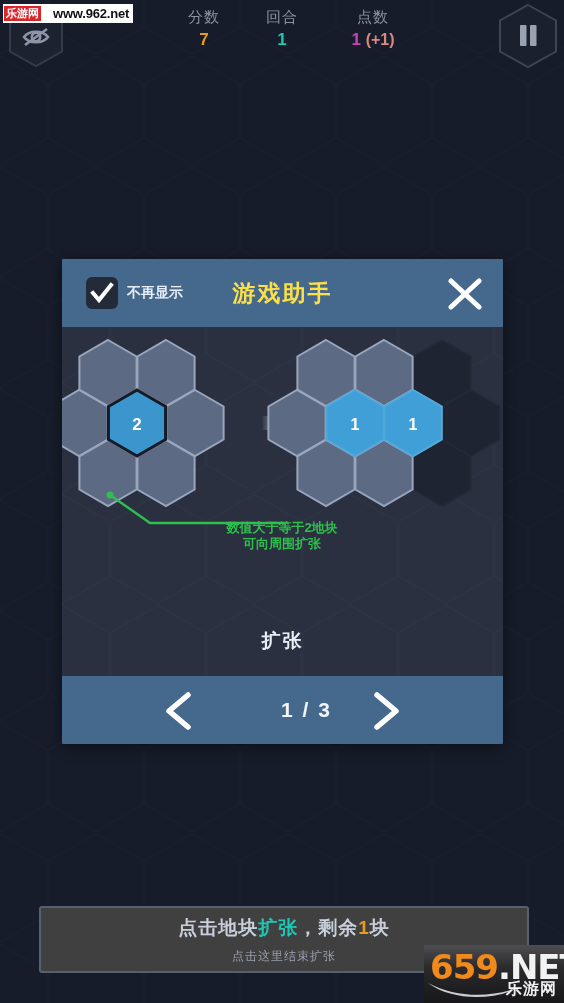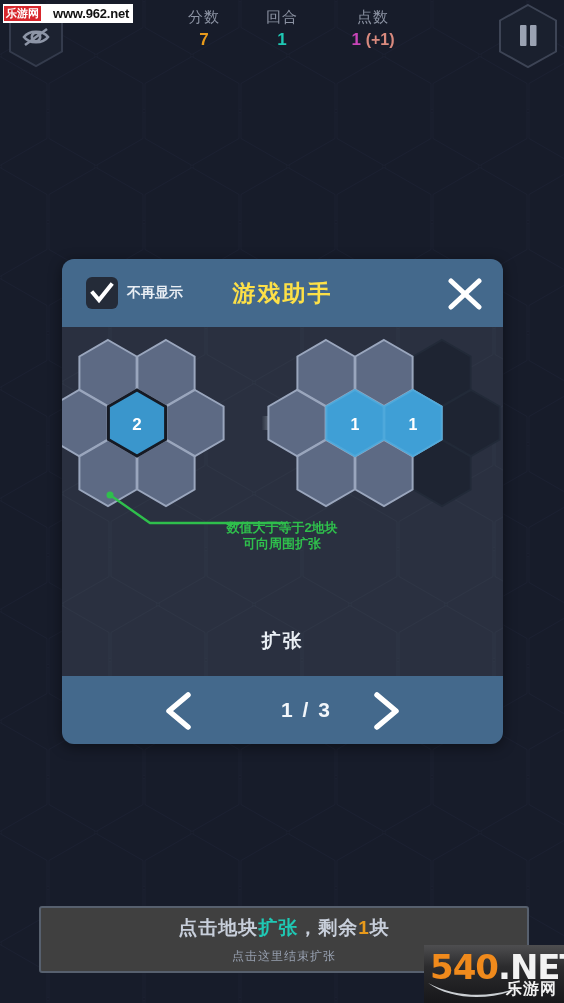--- a/index.html
+++ b/index.html
@@ -21,21 +21,21 @@
   .hexbtn svg{display:block;}
   
   .wm-top{position:absolute;left:3px;top:4px;z-index:9;background:#ffffff;
      padding:1px 4px 1px 1px;display:flex;align-items:center;height:17px;}
   .wm-top .logo{background:#d8262c;color:#fff;font-size:11px;line-height:13px;
      padding:1px 2px;font-family:"DejaVu Sans",sans-serif;font-weight:bold;}
   .wm-top .url{color:#111;font-size:13px;font-weight:bold;margin-left:12px;
      font-family:"Liberation Sans",sans-serif;letter-spacing:-0.2px;}
   
   .dialog{position:absolute;left:62px;top:259px;width:441px;height:485px;
-    border-radius:12px;overflow:hidden;z-index:10;
+    border-radius:1px;overflow:hidden;z-index:10;
     box-shadow:0 3px 14px rgba(0,0,0,.45);}
   .dlg-header{height:68px;background:#44698c;display:flex;align-items:center;
     position:relative;}
   .chk-wrap{display:flex;align-items:center;margin-left:24px;}
   .chk{width:32px;height:32px;background:#242b38;border-radius:6px;
     display:flex;align-items:center;justify-content:center;}
   .chk svg{display:block;}
   .chk-label{color:#e9eef4;font-size:14px;margin-left:9px;font-weight:bold;}
   .dlg-title{position:absolute;left:0;right:0;text-align:center;
     color:#fde047;font-size:23px;font-weight:bold;letter-spacing:2px;}
@@ -262,19 +262,19 @@
 
 <div class="statusbar">
   <div class="status-main">
     <span>点击地块</span><span class="hl-teal">扩张</span><span>，剩余</span><span class="hl-orange">1</span><span>块</span>
   </div>
   <div class="status-sub">点击这里结束扩张</div>
 </div>
 
 <div class="wm-bot">
   <div class="big">
-    <span class="o">540</span><span class="w">.NET</span>
+    <span class="o">659</span><span class="w">.NET</span>
   </div>
   <svg class="swoosh" width="96" height="18" viewBox="0 0 96 18">
     <path d="M2,2 C30,17 66,17 94,6 C68,20 26,20 2,2 Z" fill="#e9edf2" opacity="0.85"></path>
   </svg>
   <div class="cn">乐游网</div>
 </div>
 
 </body></html>

